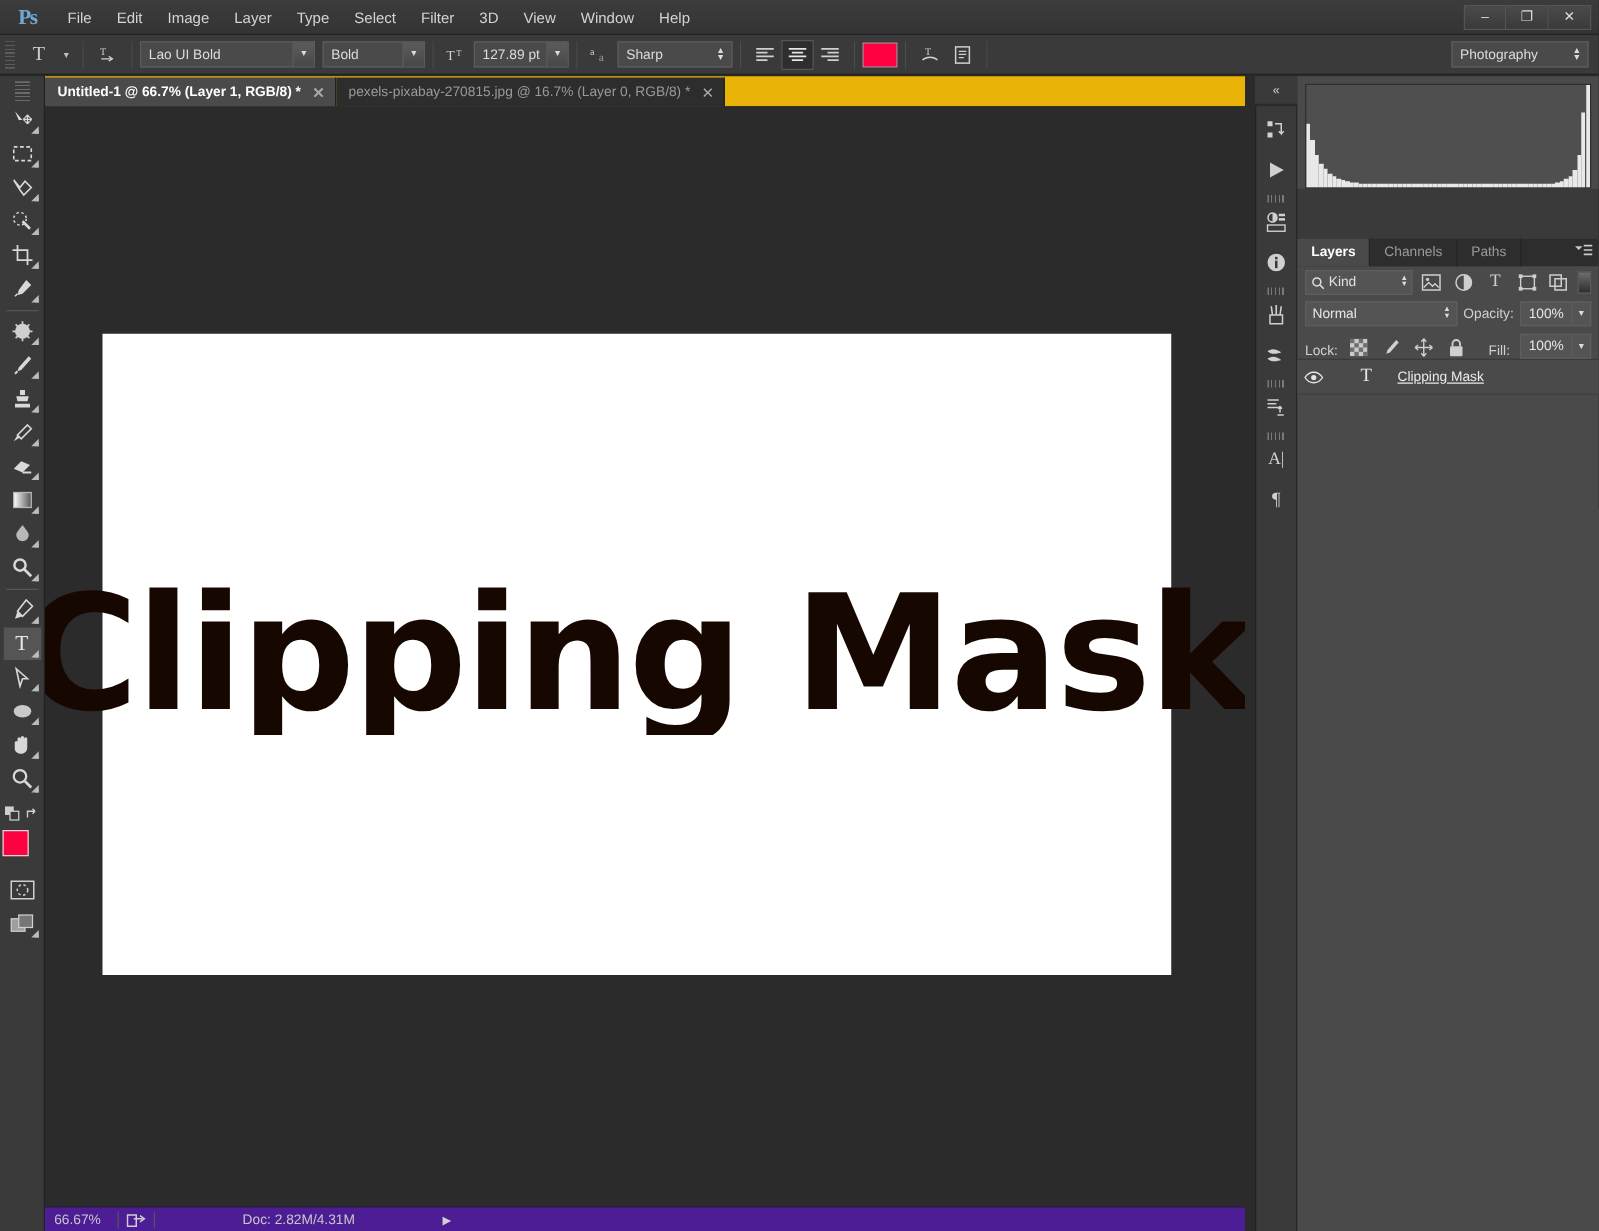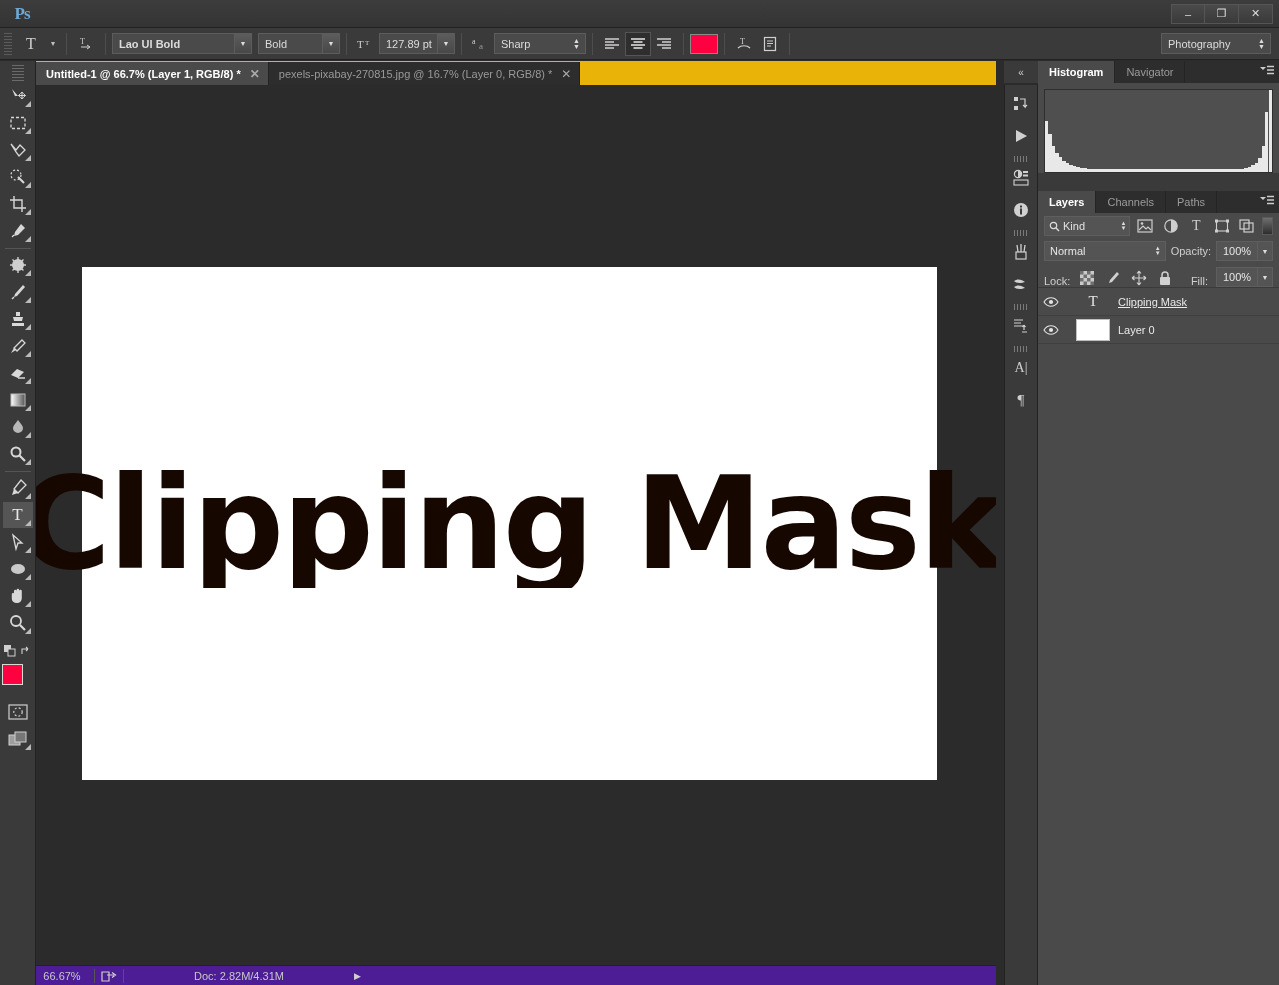--- a/index.html
+++ b/index.html
@@ -64,21 +64,21 @@
     height:21px; background:#4a4a4a; border:1px solid #5c5c5c;
     display:flex; align-items:center; position:relative; color:#dcdcdc;
     font-size:11px; padding-left:6px;
   }
   .combo .arrow {
     position:absolute; right:0; top:0; width:17px; height:19px;
     background:linear-gradient(#5c5c5c,#484848); border-left:1px solid #5c5c5c;
     display:flex; align-items:center; justify-content:center; font-size:7px; color:#ddd;
   }
   .combo.spin .arrow { background:transparent; border:none; flex-direction:column; line-height:6px; }
-  .font-combo { width:140px; margin-right:6px;font-weight:bold; }
+  .font-combo { width:140px; margin-right:6px; }
   .style-combo { width:82px; }
   .size-combo { width:76px; }
   .aa-combo { width:92px; }
   .color-swatch {
     width:28px; height:20px; border:1px solid #8a8a8a; background:#ff0040;
   }
   .ws-combo { width:110px; margin-left:auto; margin-right:8px; }
 
   
   .tabbar {
@@ -276,20 +276,33 @@
   .layer-name.underline { text-decoration:underline; }
   svg { display:block; }
 </style>
 </head>
 <body>
 
 <div class="app">
 
   <div class="titlebar">
     <div class="ps-logo">Ps</div>
+    <div class="menubar">
+      <div class="menu-item">File</div>
+      <div class="menu-item">Edit</div>
+      <div class="menu-item">Image</div>
+      <div class="menu-item">Layer</div>
+      <div class="menu-item">Type</div>
+      <div class="menu-item">Select</div>
+      <div class="menu-item">Filter</div>
+      <div class="menu-item">3D</div>
+      <div class="menu-item">View</div>
+      <div class="menu-item">Window</div>
+      <div class="menu-item">Help</div>
+    </div>
     <div class="win-controls">
       <div class="win-btn">–</div>
       <div class="win-btn">❐</div>
       <div class="win-btn">✕</div>
     </div>
   </div>
 
   <div class="optionsbar">
     <div class="grip"></div>
     <div class="opt-tool">T</div>
@@ -655,32 +668,20 @@
     <div class="rail-item">
       <span style="font-family:'Liberation Serif',serif;font-size:14px;color:#d0d0d0;">A|</span>
     </div>
     <div class="rail-item">
       <span style="font-family:'Liberation Serif',serif;font-size:15px;color:#d0d0d0;">¶</span>
     </div>
   </div>
 
   <div class="panels">
 
-    <div class="panel-tabs">
-      <div class="ptab active">Histogram</div>
-      <div class="ptab">Navigator</div>
-      <div class="panel-menu">
-        <svg width="14" height="11" viewBox="0 0 14 11">
-          <path d="M0 2l3 3 3-3z" fill="#ccc"></path>
-          <g stroke="#ccc" stroke-width="1.3">
-              <path d="M7 1.5h7M7 5h7M7 8.5h7"></path>
-            </g>
-        </svg>
-      </div>
-    </div>
     <div class="panel-body">
       <div class="histo-box">
           <div class="histo-bar" style="left: 0px; width: 3.49231px; height: 51.25px;"></div>
           <div class="histo-bar" style="left: 3.49231px; width: 3.49231px; height: 37.5833px;"></div>
           <div class="histo-bar" style="left: 6.98462px; width: 3.49231px; height: 25.625px;"></div>
           <div class="histo-bar" style="left: 10.4769px; width: 3.49231px; height: 18.7917px;"></div>
           <div class="histo-bar" style="left: 13.9692px; width: 3.49231px; height: 14.5208px;"></div>
           <div class="histo-bar" style="left: 17.4615px; width: 3.49231px; height: 11.1042px;"></div>
           <div class="histo-bar" style="left: 20.9538px; width: 3.49231px; height: 8.54167px;"></div>
           <div class="histo-bar" style="left: 24.4462px; width: 3.49231px; height: 6.83333px;"></div>
@@ -870,28 +871,17 @@
             <svg width="16" height="12" viewBox="0 0 16 12">
               <path d="M1 6s2.6-4.2 7-4.2S15 6 15 6s-2.6 4.2-7 4.2S1 6 1 6z" fill="none" stroke="#e4e4e4" stroke-width="1.1"></path>
               <circle cx="8" cy="6" r="2.1" fill="#e4e4e4"></circle>
             </svg>
           </div>
           <div class="clip-ind"></div>
           <div class="type-thumb">T</div>
           <span class="layer-name underline">Clipping Mask</span>
         </div>
 
-        <div class="layer-row">
-          <div class="eye">
-            <svg width="16" height="12" viewBox="0 0 16 12">
-              <path d="M1 6s2.6-4.2 7-4.2S15 6 15 6s-2.6 4.2-7 4.2S1 6 1 6z" fill="none" stroke="#e4e4e4" stroke-width="1.1"></path>
-              <circle cx="8" cy="6" r="2.1" fill="#e4e4e4"></circle>
-            </svg>
-          </div>
-          <div class="clip-ind"></div>
-          <div class="thumb"></div>
-          <span class="layer-name">Layer 0</span>
-        </div>
       </div>
 
     </div>
   </div>
 </div>
 
 </body></html>

